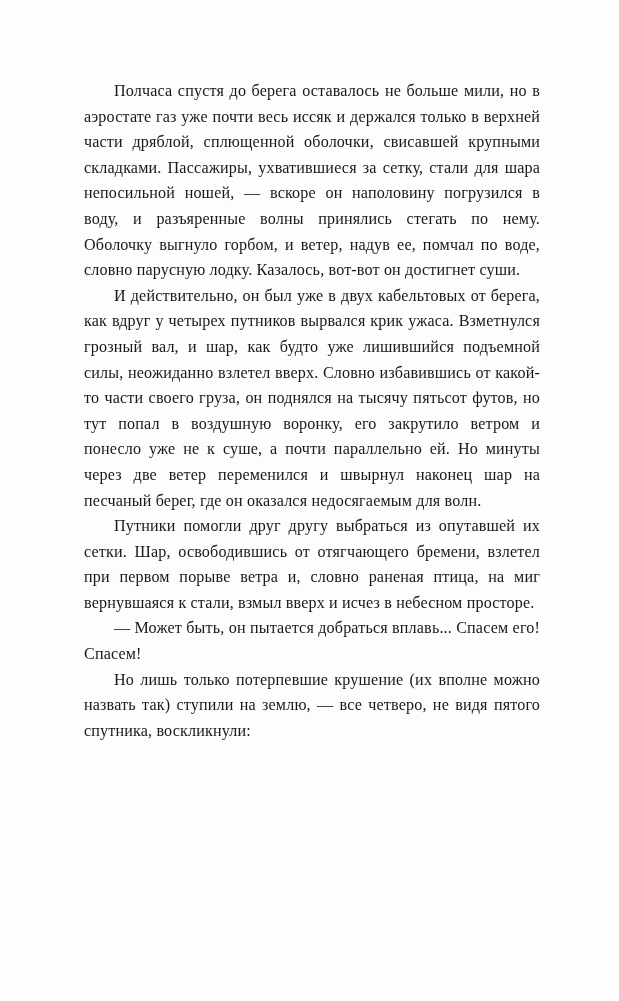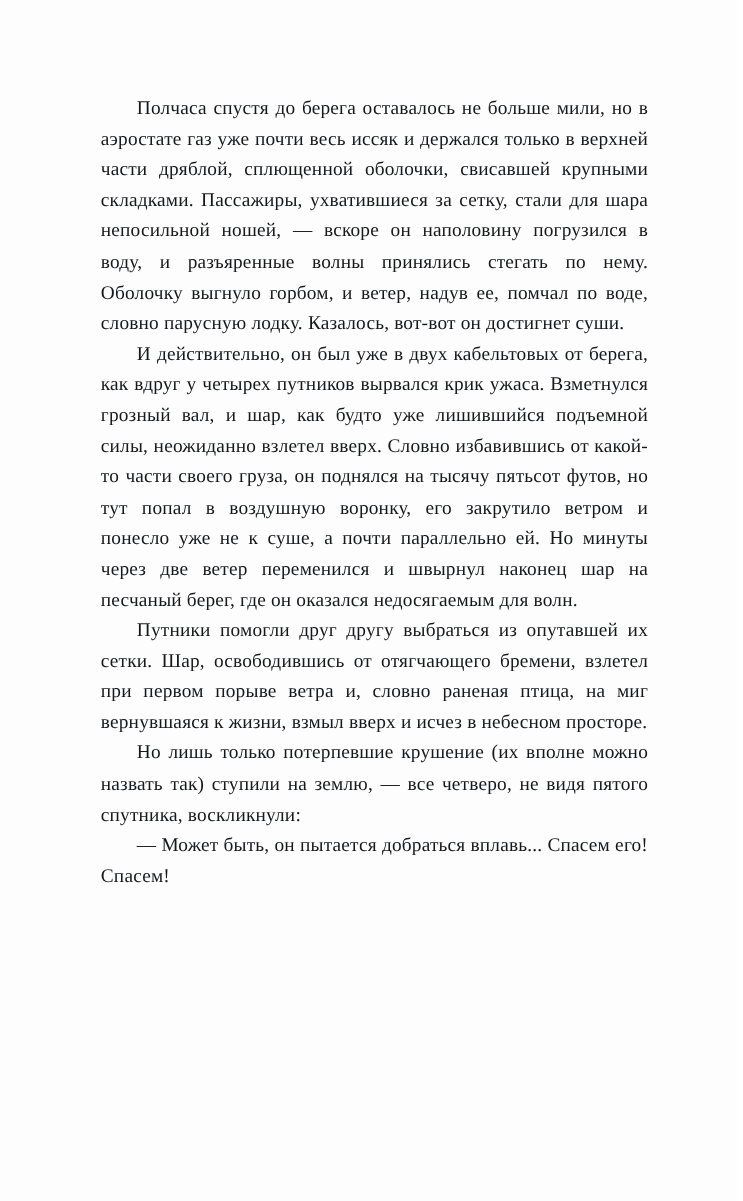--- a/index.html
+++ b/index.html
@@ -46,17 +46,17 @@
     font-family: "Liberation Serif", serif;
   }
 </style>
 </head>
 <body>
 
 <div class="page">
   <div class="body-text">
     <p>Полчаса спустя до берега оставалось не больше мили, но в аэростате газ уже почти весь иссяк и держался только в верхней части дряблой, сплющенной оболочки, свисавшей крупными складками. Пассажиры, ухватившиеся за сетку, стали для шара непосильной ношей, — вскоре он наполовину погрузился в воду, и разъяренные волны принялись стегать по нему. Оболочку выгнуло горбом, и ветер, надув ее, помчал по воде, словно парусную лодку. Казалось, вот-вот он достигнет суши.</p>
     <p>И действительно, он был уже в двух кабельтовых от берега, как вдруг у четырех путников вырвался крик ужаса. Взметнулся грозный вал, и шар, как будто уже лишившийся подъемной силы, неожиданно взлетел вверх. Словно избавившись от какой-то части своего груза, он поднялся на тысячу пятьсот футов, но тут попал в воздушную воронку, его закрутило ветром и понесло уже не к суше, а почти параллельно ей. Но минуты через две ветер переменился и швырнул наконец шар на песчаный берег, где он оказался недосягаемым для волн.</p>
-    <p>Путники помогли друг другу выбраться из опутавшей их сетки. Шар, освободившись от отягчающего бремени, взлетел при первом порыве ветра и, словно раненая птица, на миг вернувшаяся к жизни, взмыл вверх и исчез в небесном просторе.</p>
+    <p>Путники помогли друг другу выбраться из опутавшей их сетки. Шар, освободившись от отягчающего бремени, взлетел при первом порыве ветра и, словно раненая птица, на миг вернувшаяся к стали, взмыл вверх и исчез в небесном просторе.</p>
+    <p>— Может быть, он пытается добраться вплавь... Спасем его! Спасем!</p>
     <p>Но лишь только потерпевшие крушение (их вполне можно назвать так) ступили на землю, — все четверо, не видя пятого спутника, воскликнули:</p>
-    <p>— Может быть, он пытается добраться вплавь... Спасем его! Спасем!</p>
   </div>
 </div>
 
 </body></html>

